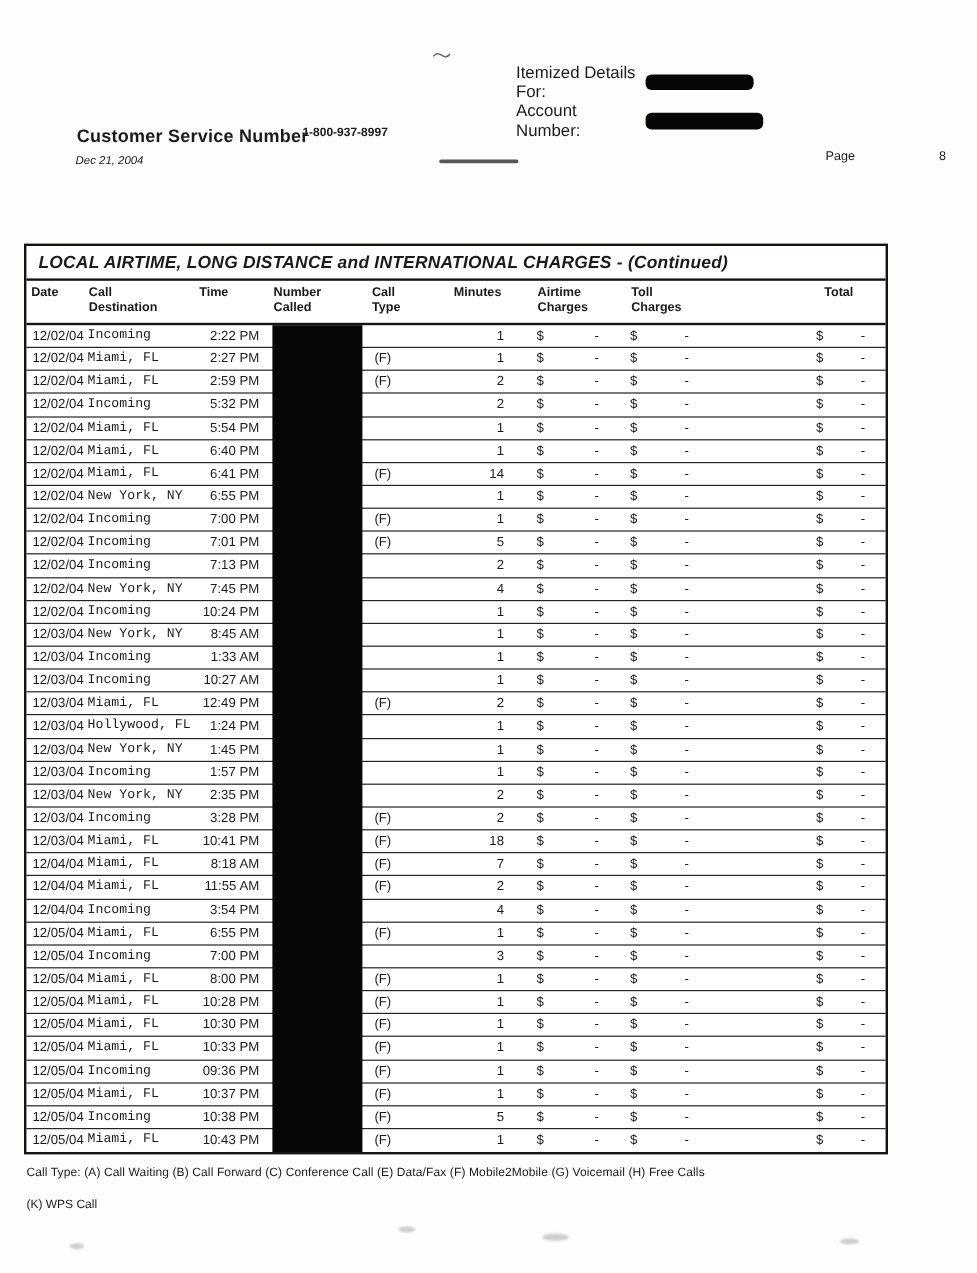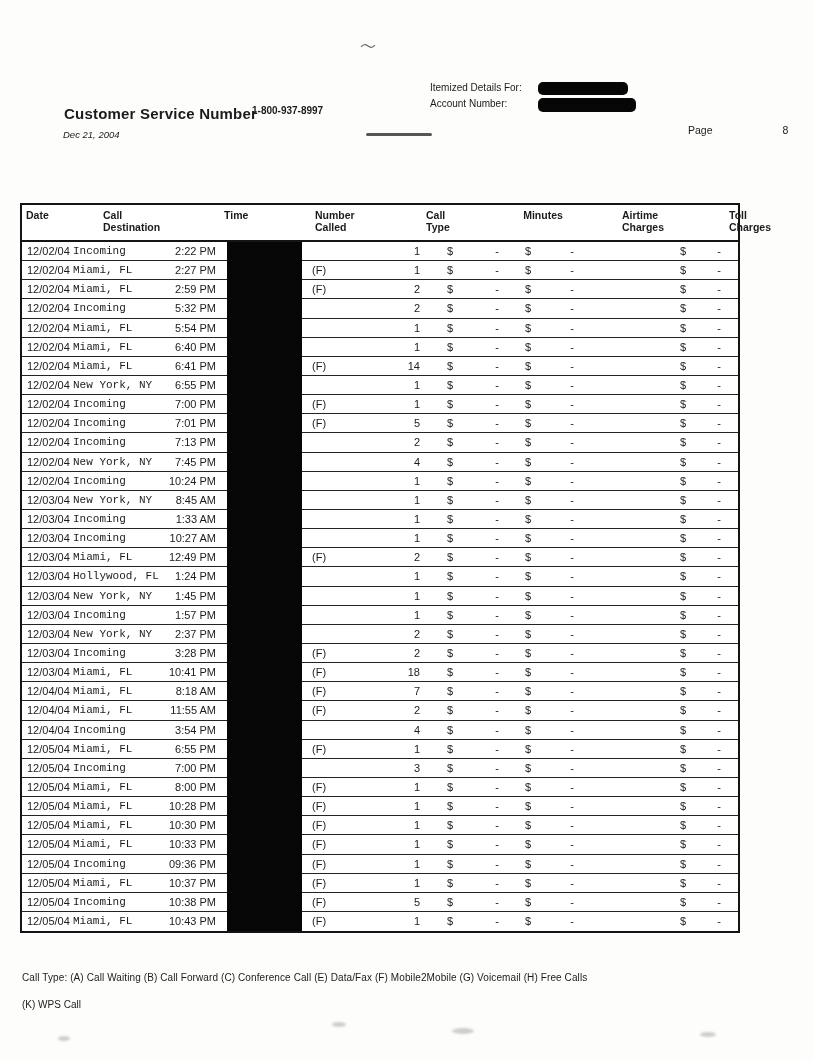--- a/index.html
+++ b/index.html
@@ -7,21 +7,21 @@
   body {
     font-family:"Liberation Sans", sans-serif;
     color:#1b1b1b;
     background:#fdfdfc;
     position:relative;
     overflow:hidden;
   }
   .abs { position:absolute; }
 
   
-  .itemized-block { left:430px; top:80px; font-size:10px; line-height:16px; }
+  .itemized-block { left:430px; top:52px; font-size:14px; line-height:16px; }
   .itemized-row { display:flex; align-items:center; }
   .itemized-row .lbl { width:106px; }
   .redact { background:#060606; border-radius:5px; }
   .redact.r1 { width:90px; height:13px; margin-left:2px; }
   .redact.r2 { width:98px; height:14px; margin-left:2px; margin-top:1px; }
 
   .csn-label { left:64px; top:105px; font-size:15px; font-weight:bold; letter-spacing:.2px; }
   .csn-number { left:252px; top:105px; font-size:10px; font-weight:bold; }
   .stmt-date { left:63px; top:129px; font-size:9.5px;font-style:italic; }
 
@@ -45,21 +45,21 @@
     font-size:14.5px; font-weight:bold; font-style:italic;
     padding:6px 10px 5px; border-bottom:2px solid #141414;
     letter-spacing:.2px; white-space:nowrap;
   }
   .grid {
     display:grid;
     grid-template-columns:48px 92px 62px 82px 56px 72px 78px 88px 1fr 78px;
   }
   .thead {
     font-weight:bold; font-size:10.5px; line-height:12px;
-    padding:4px 0 7px; border-bottom:2px solid #141414;gap:29px;
+    padding:4px 0 7px; border-bottom:2px solid #141414;
   }
   .thead .hc { white-space:pre-line; padding-left:4px; }
   .thead .hc.center { text-align:center; padding-left:0; }
   .thead .hc.pad-money { padding-left:14px; }
 
   .tbody { position:relative; }
   .row {
     display:grid;
     grid-template-columns:48px 92px 62px 82px 56px 72px 78px 88px 1fr 78px;
     height:19.15px; align-items:center;
@@ -112,20 +112,21 @@
 <svg class="abs tilde" width="16" height="8">
   <path d="M1,5 Q4,1 8,4 T15,3" stroke="#444" stroke-width="1.2" fill="none"></path>
 </svg>
 <div class="abs smudge"></div>
 <div class="abs speck" style="left:332px; top:1022px; width:14px; height:5px;"></div>
 <div class="abs speck" style="left:452px; top:1028px; width:22px; height:6px;"></div>
 <div class="abs speck" style="left:58px;  top:1036px; width:12px; height:5px;"></div>
 <div class="abs speck" style="left:700px; top:1032px; width:16px; height:5px;"></div>
 
 <div class="abs bill-table">
+  <div class="bill-title">LOCAL AIRTIME, LONG DISTANCE and INTERNATIONAL CHARGES  - (Continued)</div>
 
   <div class="grid thead">
     <span class="hc">Date</span>
     <span class="hc">Call
 Destination</span>
     <span class="hc">Time</span>
     <span class="hc">Number
 Called</span>
     <span class="hc">Call
 Type</span>
@@ -577,21 +578,21 @@
     <span class="c spacer"></span>
     <span class="c money total-cell">
       <span>$</span>
           <span>-</span>
     </span>
   </div>
 
   <div class="row">
     <span class="c date">12/03/04</span>
     <span class="c dest">New York, NY</span>
-    <span class="c time">2:37 PM</span>
+    <span class="c time">2:35 PM</span>
     <span class="c num"></span>
     <span class="c ctype"></span>
     <span class="c mins">2</span>
     <span class="c money">
       <span>$</span>
           <span>-</span>
     </span>
     <span class="c money toll-cell">
       <span>$</span>
           <span>-</span>

